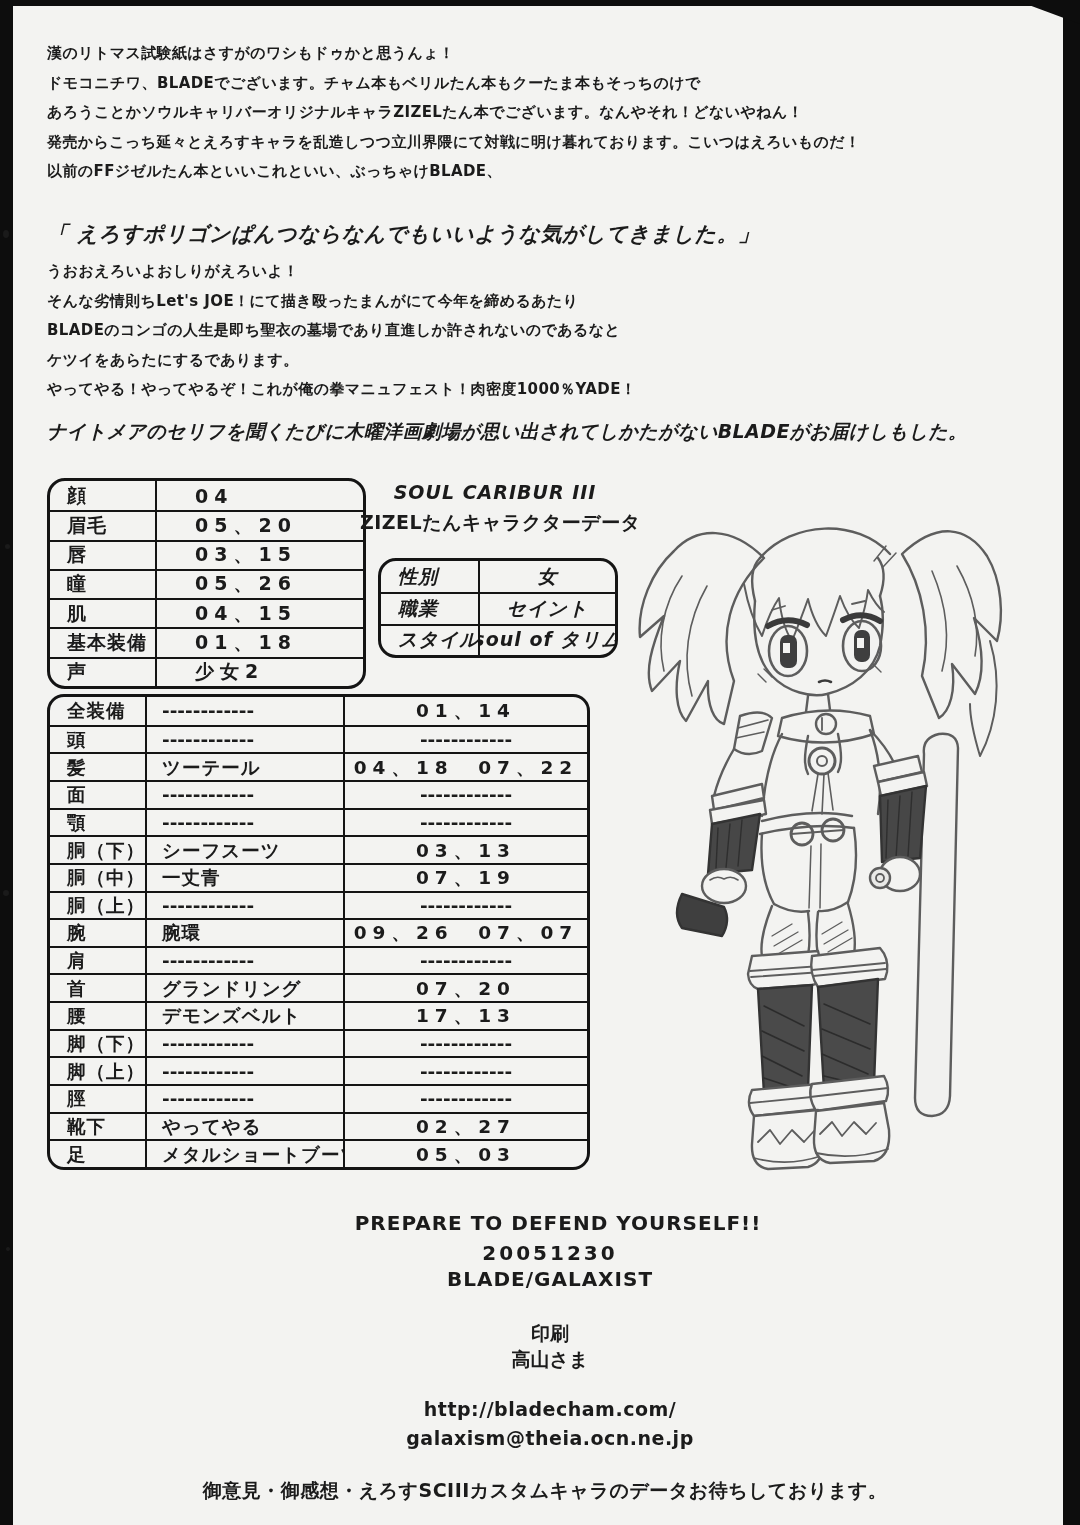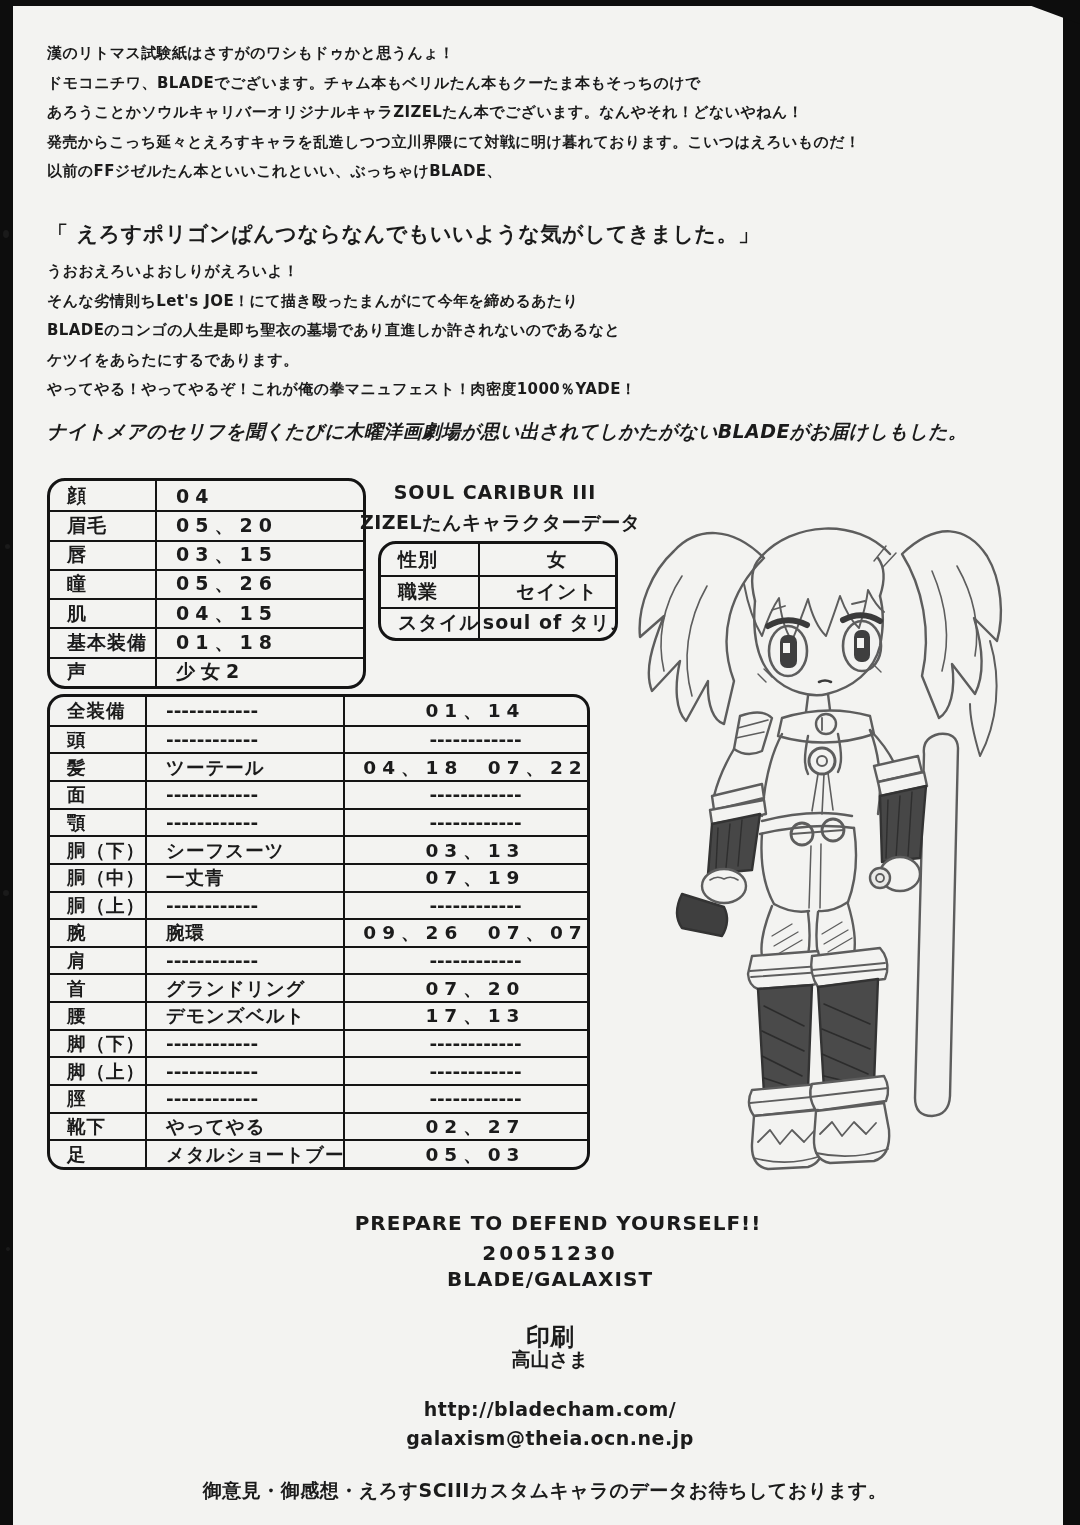--- a/index.html
+++ b/index.html
@@ -7,40 +7,40 @@
     position:relative; width:1080px; height:1525px; margin:0 auto;
     background:#f3f3f1; overflow:hidden;
     font-family:"DejaVu Sans",sans-serif; font-weight:bold; color:#1b1b1b;
   }
   .abs{position:absolute;}
   
   .edge{background:#0d0d0d;}
   .speck{position:absolute;background:#1a1a1a;border-radius:50%;}
   
   .txtblock div{font-size:15px; line-height:29.5px; letter-spacing:.4px; white-space:pre;}
-  .quote{font-size:21px; letter-spacing:.6px; white-space:pre;}
+  .quote{font-size:21px; letter-spacing:.6px; white-space:pre;font-style:italic;}
   .closing{font-size:19px; letter-spacing:.4px; white-space:pre;font-style:italic;}
   
   .t{position:absolute; display:grid; border:3px solid #141414; border-radius:18px;}
   .t .c{display:flex; align-items:center; font-size:19px; letter-spacing:1px; overflow:hidden; white-space:pre;}
   .t .c.bt{border-top:2.5px solid #141414;}
-  .t .c.bl{border-left:2.5px solid #141414;padding-left:19px;}
+  .t .c.bl{border-left:2.5px solid #141414;}
   .t .lab{padding-left:17px;}
   .t .val{padding-left:38px; letter-spacing:6px;}
   .t .item{padding-left:15px;}
   .t .mid{justify-content:center; padding-left:0;}
   .t .num{letter-spacing:6px;}
   .t .dash{letter-spacing:0; font-size:16px;}
   .face-table{left:47px; top:478px; width:313px; height:205px; grid-template-columns:105px 1fr; grid-auto-rows:1fr;}
-  .profile-table{left:378px; top:541px; width:234px; height:94px; grid-template-columns:97px 1fr; grid-auto-rows:1fr;}
+  .profile-table{left:378px; top:558px; width:234px; height:94px; grid-template-columns:97px 1fr; grid-auto-rows:1fr;font-style:italic;}
   .equip-table{left:47px; top:694px; width:537px; height:470px; grid-template-columns:95px 198px 1fr; grid-auto-rows:1fr;border-radius:17px;}
   .equip-table .c{font-size:18.5px;}
   
   .char-head{left:360px; top:481px; width:270px; text-align:center;}
-  .char-head .t1{font-size:19px; letter-spacing:1px;}
+  .char-head .t1{font-size:19px; letter-spacing:1px;font-style:italic;}
   .char-head .t2{font-size:19px; margin-top:7px; letter-spacing:.5px; white-space:pre;}
   
   .fcenter{text-align:center; white-space:pre;}
 </style>
 </head>
 <body>
 
 <div class="page">
 
   <div class="abs edge" style="left:0;top:0;width:1080px;height:6px;"></div>
@@ -153,21 +153,21 @@
     <div class="c item bl bt">やってやる</div>
     <div class="c mid num bl bt">02、27</div>
     <div class="c lab bt">足</div>
     <div class="c item bl bt">メタルショートブーツ</div>
     <div class="c mid num bl bt">05、03</div>
   </div>
 
   <div class="abs fcenter" style="left:288px;top:1211px;width:540px;font-size:20px;letter-spacing:1px;">PREPARE TO DEFEND YOURSELF!!</div>
   <div class="abs fcenter" style="left:280px;top:1241px;width:540px;font-size:20px;letter-spacing:3px;">20051230</div>
   <div class="abs fcenter" style="left:280px;top:1267px;width:540px;font-size:20px;letter-spacing:1px;">BLADE/GALAXIST</div>
-  <div class="abs fcenter" style="left:280px;top:1321px;width:540px;font-size:24px;">印刷</div>
+  <div class="abs fcenter" style="left:280px;top:1321px;width:540px;font-size:19px;">印刷</div>
   <div class="abs fcenter" style="left:280px;top:1347px;width:540px;font-size:19px;">高山さま</div>
   <div class="abs fcenter" style="left:280px;top:1398px;width:540px;font-size:19px;letter-spacing:.5px;">http://bladecham.com/</div>
   <div class="abs fcenter" style="left:155px;top:1478px;width:780px;font-size:19px;letter-spacing:.5px;">御意見・御感想・えろすSCIIIカスタムキャラのデータお待ちしております。</div>
   <div class="abs fcenter" style="left:280px;top:1427px;width:540px;font-size:19px;letter-spacing:.5px;">galaxism@theia.ocn.ne.jp</div>
 
   <svg class="abs" style="left:612px;top:466px;" width="420" height="710" viewBox="0 0 420 710" fill="none" stroke="#5d5d5d" stroke-width="2.4" stroke-linecap="round" stroke-linejoin="round">
 
     <g>
       <path d="M152,92 C120,60 85,60 62,85 C40,105 25,140 28,171 L52,150 C40,180 32,205 40,225 L68,195 C62,222 64,245 74,255 L96,215 C95,240 102,255 112,258 L122,215 C105,170 118,125 152,92 Z"></path>
       <path d="M70,110 C50,140 45,175 52,205" stroke-width="1.6"></path>

